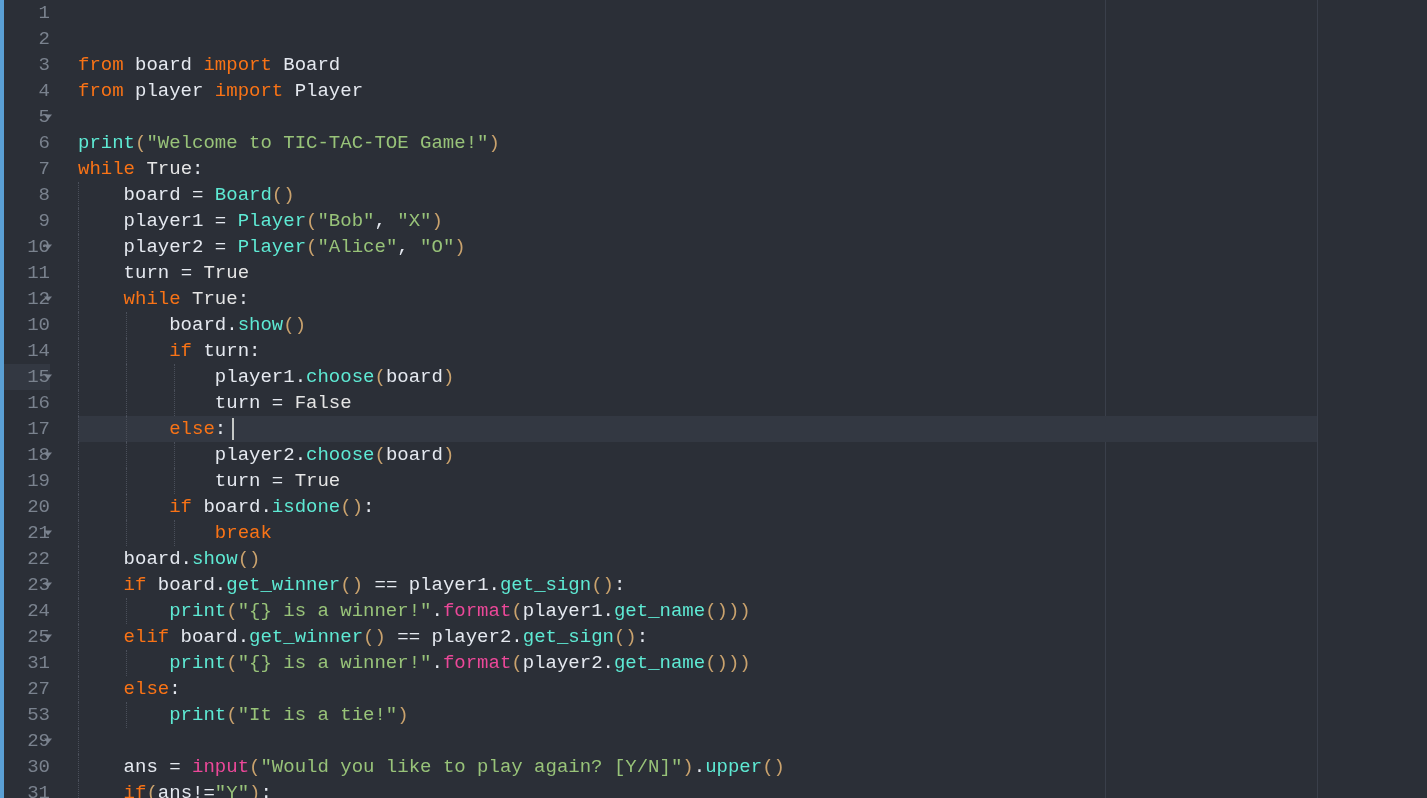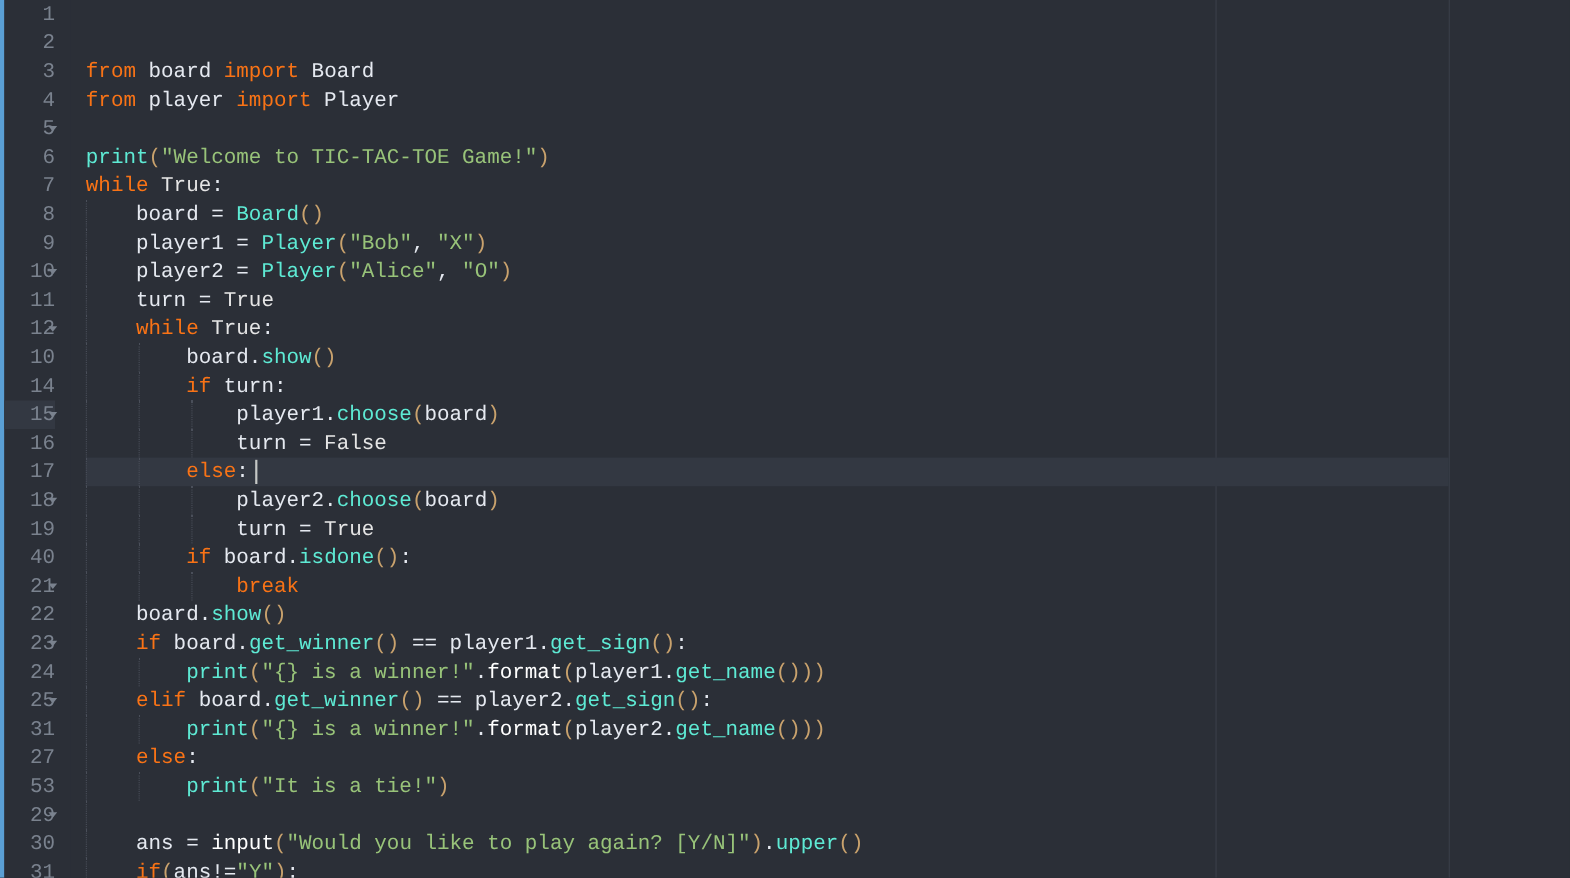--- a/index.html
+++ b/index.html
@@ -72,21 +72,21 @@
   .indent-guide {
     border-left: 1px dotted #4a4f5a;
     position: absolute;
     top: 0;
     bottom: 0;
   }
   
   .kw   { color: #f97316; }   
   .bool { color: #e5e5e5; }   
   .fn   { color: #5eead4; }   
-  .builtin { color: #ffffff; } 
+  .builtin { color: #ec4899; } 
   .str  { color: #98c379; }   
   .id   { color: #e5e9f0; }   
   .op   { color: #e5e9f0; }   
   .paren{ color: #c9a26d; }
   .minimap {
     width: 110px;
     flex-shrink: 0;
     background: #2b2f37;
     border-left: 1px solid #3a3f4a;
     position: relative;
@@ -118,21 +118,21 @@
     <div class="gutter-line has-fold">10<span class="fold-marker"></span></div>
     <div class="gutter-line">11</div>
     <div class="gutter-line has-fold">12<span class="fold-marker"></span></div>
     <div class="gutter-line">10</div>
     <div class="gutter-line">14</div>
     <div class="gutter-line has-fold active-line">15<span class="fold-marker"></span></div>
     <div class="gutter-line">16</div>
     <div class="gutter-line">17</div>
     <div class="gutter-line has-fold">18<span class="fold-marker"></span></div>
     <div class="gutter-line">19</div>
-    <div class="gutter-line">40</div>
+    <div class="gutter-line">20</div>
     <div class="gutter-line has-fold">21<span class="fold-marker"></span></div>
     <div class="gutter-line">22</div>
     <div class="gutter-line has-fold">23<span class="fold-marker"></span></div>
     <div class="gutter-line">24</div>
     <div class="gutter-line has-fold">25<span class="fold-marker"></span></div>
     <div class="gutter-line">31</div>
     <div class="gutter-line">27</div>
     <div class="gutter-line">53</div>
     <div class="gutter-line has-fold">29<span class="fold-marker"></span></div>
     <div class="gutter-line">30</div>

